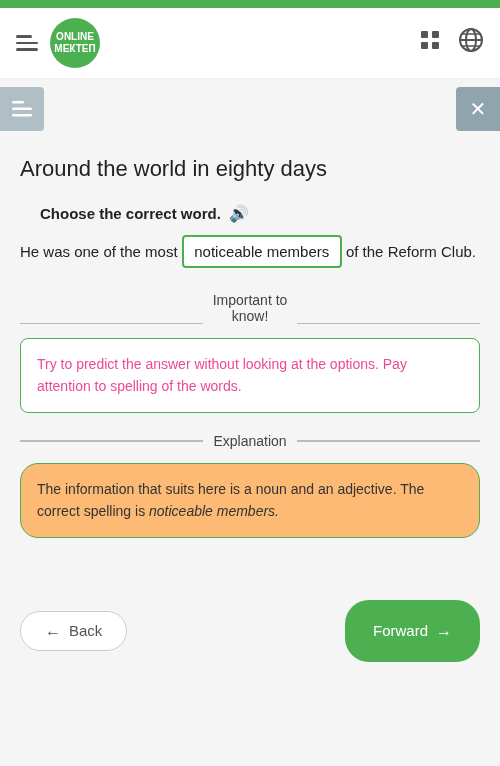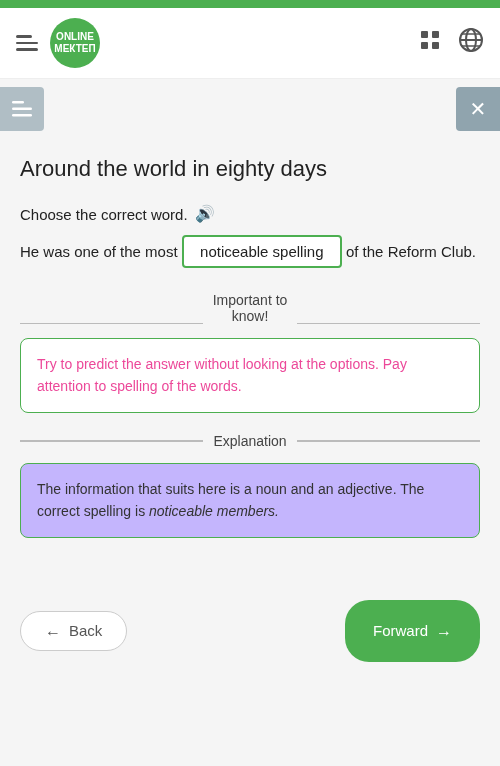--- a/index.html
+++ b/index.html
@@ -132,26 +132,27 @@
     .page-title {
       font-size: 22px;
       font-weight: 400;
       color: #222;
       margin-bottom: 20px;
       line-height: 1.3;
     }
 
     .question-label {
       font-size: 15px;
-      font-weight: 400;
+      font-weight: 700;
       color: #222;
       display: flex;
-      align-items: flex-end;
+      align-items: center;
       gap: 8px;
       margin-bottom: 12px;
+      margin-left: 20px;
     }
 
     .sound-icon {
       font-size: 16px;
       cursor: pointer;
       color: #333;
     }
 
     .sentence-container {
       font-size: 15px;
@@ -207,23 +208,23 @@
 
     
     .explanation-divider {
       display: flex;
       align-items: center;
       gap: 10px;
       margin: 4px 0 14px 0;
     }
 
     .explanation-card {
-      background: #c4b5fd;
+      background: #fdba74;
       border: 1.5px solid #4caf50;
-      border-radius: 8px;
+      border-radius: 18px;
       padding: 14px 16px;
       font-size: 14px;
       color: #333;
       line-height: 1.6;
       margin-bottom: 20px;
     }
 
     .italic-text {
       font-style: italic;
     }
@@ -325,21 +326,21 @@
   <h1 class="page-title">Around the world in eighty days</h1>
 
   <div class="question-label">
     <span>Choose the correct word.</span>
     <span class="sound-icon">🔊</span>
   </div>
 
   <div class="sentence-container">
     <span>He was one of the most</span>
     <span> </span>
-    <span class="answer-box">noticeable spelling</span>
+    <span class="answer-box">noticeable members</span>
     <span> </span>
     <span>of the Reform Club.</span>
   </div>
 
   <div class="divider-section">
     <div class="divider-line"></div>
     <div class="divider-label">
       <span>Important to</span><br>
       <span>know!</span>
     </div>

